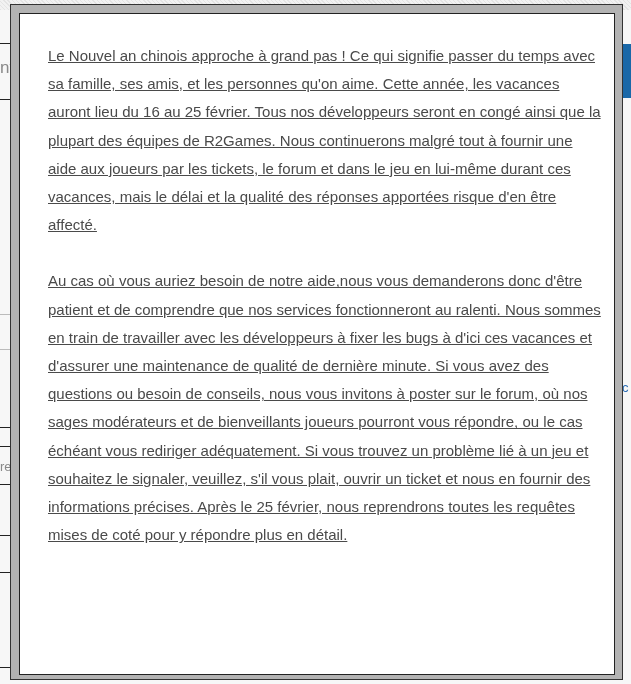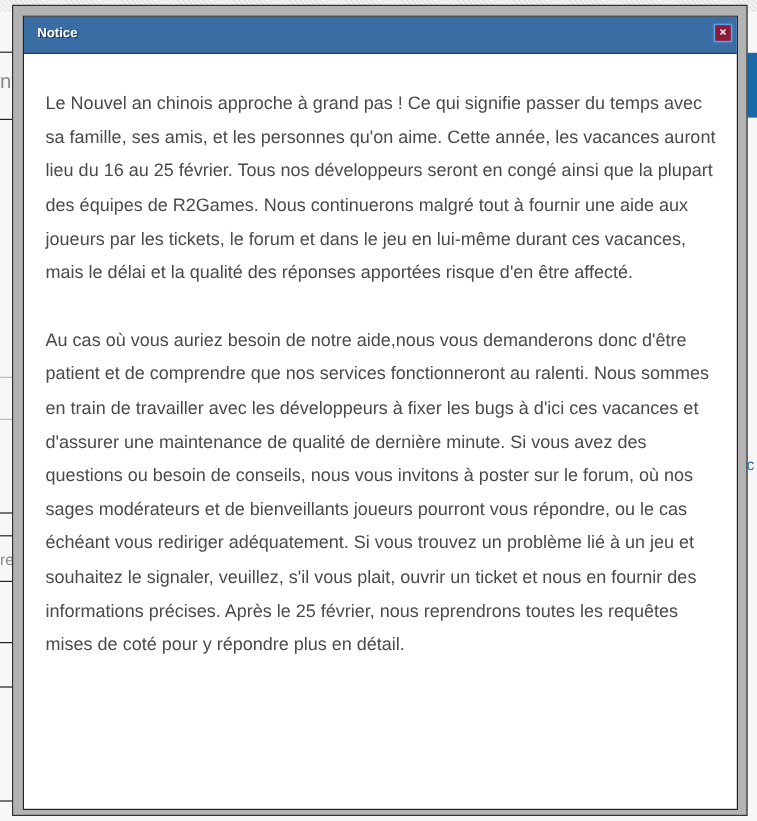--- a/index.html
+++ b/index.html
@@ -37,22 +37,22 @@
     position:absolute; left:11px; top:8px; font-size:11px; font-weight:bold;
     color:#ffffff; text-shadow:1px 1px 0 #223a55;
   }
   .close-btn {
     position:absolute; right:4px; top:6px; width:13px; height:13px;
     background:#8b1a3a; border:1px solid #5fa0e6; box-shadow:0 0 2px #5fa0e6;
     color:#ffffff; font-size:10px; font-weight:bold; line-height:13px; text-align:center;
     cursor:pointer;
   }
   .dialog-body {
-    padding:28px 10px 0 18px;
-    color:#4a4a4a; font-size:15px; line-height:28.2px;
+    padding:28px 10px 0 28px;
+    color:#4a4a4a; font-size:15px; line-height:28.2px;text-decoration:underline;
   }
   .dialog-body p { margin:0 0 28px 0; }
 </style>
 </head>
 <body>
 
 <div class="bg-page">
   <div class="bg-topstrip"></div>
   <div class="bg-line" style="top:43px;width:30px;"></div>
   <div class="bg-line" style="top:99px;width:30px;"></div>
@@ -72,23 +72,17 @@
   <div class="bg-right-text" style="top:230px;">r v</div>
   <div class="bg-right-text" style="top:256px;">on</div>
   <div class="bg-right-link" style="top:304px;">ér</div>
   <div class="bg-right-link" style="top:352px;">ér</div>
   <div class="bg-right-link" style="top:380px;left:622px;">c</div>
 </div>
 
 <div class="overlay-frame"></div>
 
 <div class="dialog">
-  <div class="dialog-header">
-    <span class="dialog-title">Notice</span>
-    <div class="close-btn">
-      <span>×</span>
-    </div>
-  </div>
   <div class="dialog-body">
     <p>Le Nouvel an chinois approche à grand pas ! Ce qui signifie passer du temps avec sa famille, ses amis, et les personnes qu'on aime. Cette année, les vacances auront lieu du 16 au 25 février. Tous nos développeurs seront en congé ainsi que la plupart des équipes de R2Games. Nous continuerons malgré tout à fournir une aide aux joueurs par les tickets, le forum et dans le jeu en lui-même durant ces vacances, mais le délai et la qualité des réponses apportées risque d'en être affecté.</p>
     <p>Au cas où vous auriez besoin de notre aide,nous vous demanderons donc d'être patient et de comprendre que nos services fonctionneront au ralenti. Nous sommes en train de travailler avec les développeurs à fixer les bugs à d'ici ces vacances et d'assurer une maintenance de qualité de dernière minute. Si vous avez des questions ou besoin de conseils, nous vous invitons à poster sur le forum, où nos sages modérateurs et de bienveillants joueurs pourront vous répondre, ou le cas échéant vous rediriger adéquatement. Si vous trouvez un problème lié à un jeu et souhaitez le signaler, veuillez, s'il vous plait, ouvrir un ticket et nous en fournir des informations précises. Après le 25 février, nous reprendrons toutes les requêtes mises de coté pour y répondre plus en détail.</p>
   </div>
 </div>
 
 </body></html>

